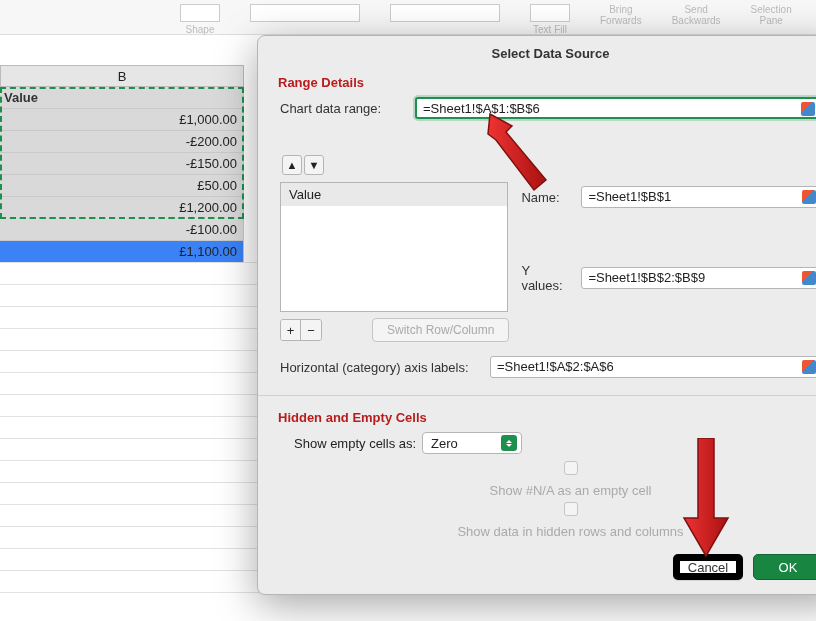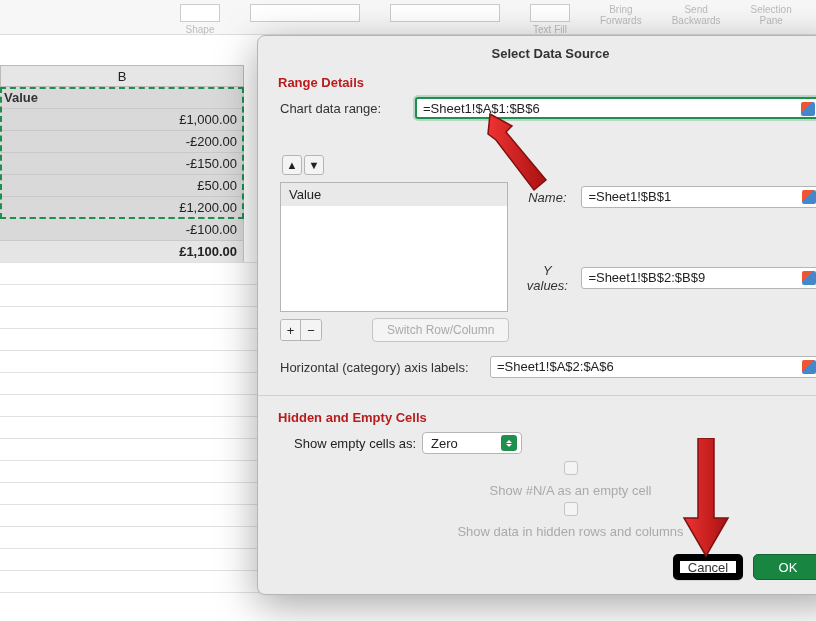--- a/index.html
+++ b/index.html
@@ -61,21 +61,21 @@
     height: 22px;
     line-height: 22px;
     border-bottom: 1px solid #c9c9c9;
     border-right: 1px solid #c9c9c9;
     padding-right: 6px;
     text-align: right;
     background: #d9d9d9;
     font-size: 13px;
   }
   .cell.hdr { text-align: left; padding-left: 4px; font-weight: 600; color:#333; }
-  .cell.last { background: #e5e5e5; font-weight: bold; }
+  .cell.last { background: #3b82f6; }
   .cell.prelast { border-bottom: 2px dashed #1f8f4d; }
   .selbox {
     position: absolute;
     top: 52px; left: 0; width: 244px; height: 132px;
     border: 2px dashed #1f8f4d;
     pointer-events: none;
   }
   .gridlines {
     position: absolute;
     top: 206px; left: 0; width: 816px;
@@ -100,21 +100,21 @@
     color: #333;
   }
   .section-h {
     font-weight: 600;
     font-size: 13px;
     padding: 6px 0 4px 20px;
     color: #b91c1c;
   }
   .row { display: flex; align-items: center; padding: 3px 22px; }
   .lab { flex: 0 0 135px; text-align: left; font-size: 13px; color:#333;}
-  .lab.right { text-align: center; padding-right: 8px; flex: 0 0 60px; font-style: italic;}
+  .lab.right { text-align: left; padding-right: 8px; flex: 0 0 60px;}
   .lab.longright { text-align:left; flex:0 0 210px; }
   .inp {
     flex: 1;
     height: 22px;
     background: #fff;
     border: 1px solid #b5b5b5;
     border-radius: 3px;
     padding: 0 6px;
     font-size: 13px;
     line-height: 20px;

